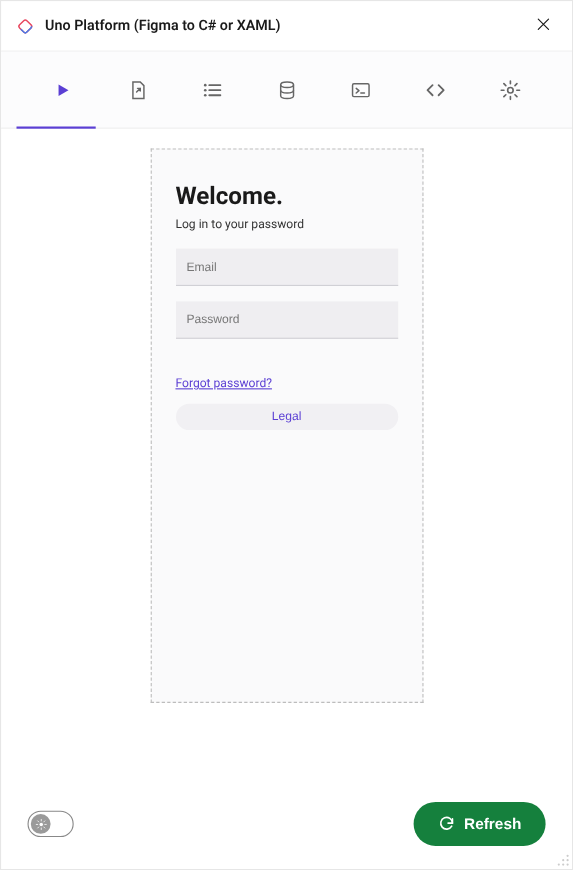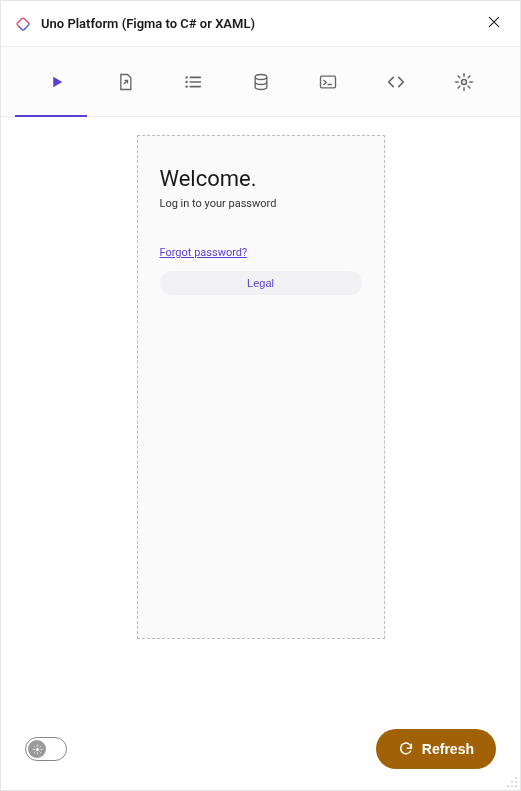--- a/index.html
+++ b/index.html
@@ -90,21 +90,21 @@
     width: 248px;
     height: 504px;
     border: 1px dashed #bdbdbd;
     background: #fafafb;
     padding: 30px 22px 12px 22px;
     display: flex;
     flex-direction: column;
   }
   .welcome {
     font-size: 22px;
-    font-weight: 400;
+    font-weight: 700;
     color: #1a1a1a;
     margin-bottom: 6px;
   }
   .subtitle {
     font-size: 11px;
     color: #333333;
     margin-bottom: 16px;
   }
   .field {
     width: 100%;
@@ -172,21 +172,21 @@
     background: #9a9a9a;
     display: flex;
     align-items: center;
     justify-content: center;
     color: #ffffff;
   }
   .refresh-btn {
     height: 40px;
     padding: 0 22px;
     border-radius: 20px;
-    background: #a16207;
+    background: #15803d;
     color: #ffffff;
     border: none;
     font-size: 14px;
     font-weight: 600;
     cursor: pointer;
     display: flex;
     align-items: center;
     gap: 8px;
   }
   .resize-grip {
@@ -267,20 +267,22 @@
         <circle cx="12" cy="12" r="3" fill="none" stroke="currentColor" stroke-width="1.8"></circle>
         <path d="M12 2 L12 5 M12 19 L12 22 M4.9 4.9 L7 7 M17 17 L19.1 19.1 M2 12 L5 12 M19 12 L22 12 M4.9 19.1 L7 17 M17 7 L19.1 4.9" stroke="currentColor" stroke-width="1.8" stroke-linecap="round"></path>
       </svg>
     </div>
   </div>
 
   <div class="main">
     <div class="device-frame">
       <div class="welcome">Welcome.</div>
       <div class="subtitle">Log in to your password</div>
+      <input class="field" type="text" placeholder="Email" style="">
+      <input class="field" type="password" placeholder="Password" style="">
       <div class="forgot">Forgot password?</div>
       <button class="login-btn">Legal</button>
       <div class="spacer"></div>
     </div>
   </div>
 
   <div class="footer">
     <div class="theme-toggle">
       <div class="theme-thumb">
         <svg viewBox="0 0 24 24" width="11" height="11">

